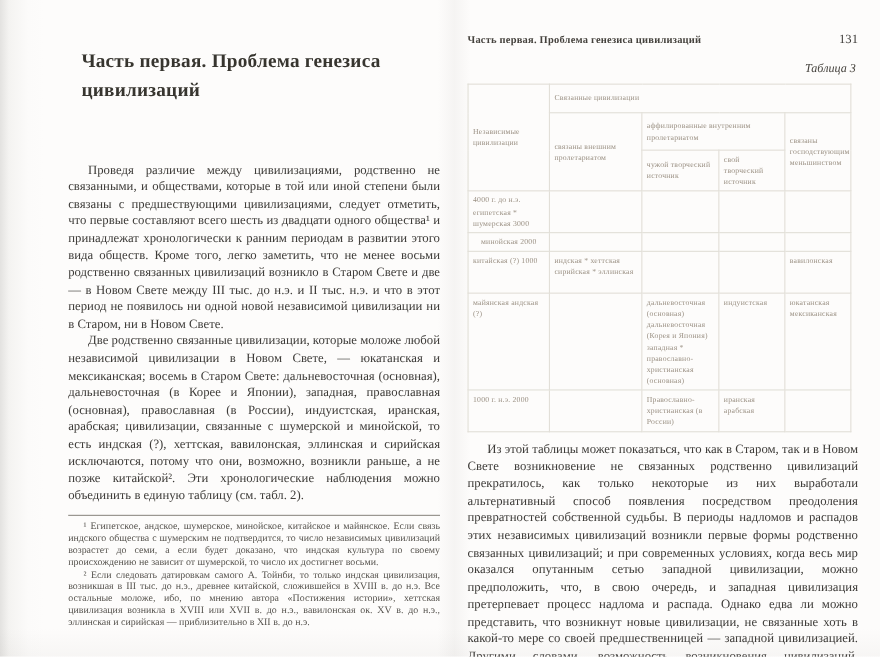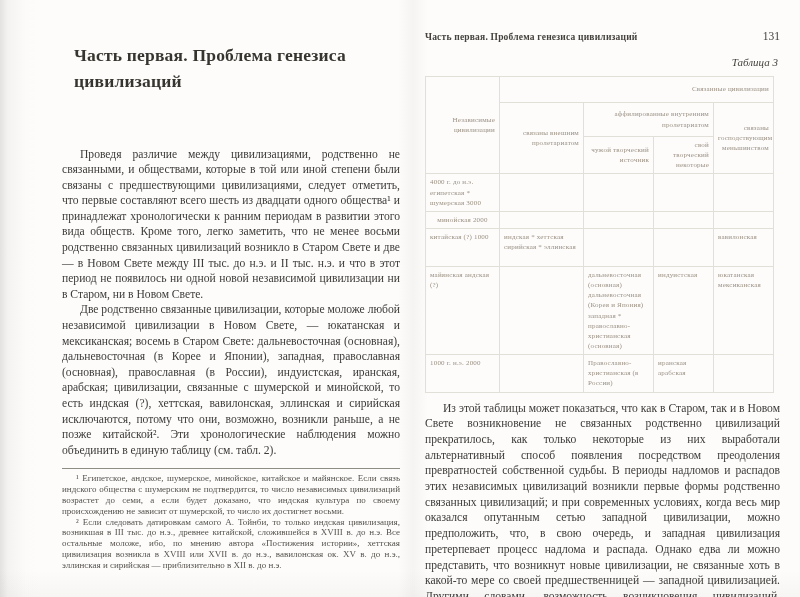--- a/index.html
+++ b/index.html
@@ -54,21 +54,21 @@
   }
   table.civ-table {
     margin-top: 8px; width: 348px; border-collapse: collapse; table-layout: fixed;
   }
   table.civ-table td {
     border: 1px solid #e2dfd8; vertical-align: top;
     font-size: 7px; line-height: 1.45; color: #9a9083;
     padding: 3px 4px; letter-spacing: 0.2px;
     overflow: hidden;
   }
-  table.civ-table td.hd { text-align: right; vertical-align: middle; }
+  table.civ-table td.hd { text-align: left; vertical-align: middle; }
   tr.hrow-a td { height: 26px; }
   tr.hrow-b td { height: 34px; }
   tr.hrow-c td { height: 24px; }
   tr.brow-1 td { height: 32px; }
   tr.brow-2 td { height: 14px; text-align: center; }
   tr.brow-3 td { height: 38px; }
   tr.brow-4 td { height: 76px; }
   tr.brow-5 td { height: 36px; }
 
   .rp-body { margin-top: 8px; }
@@ -116,21 +116,21 @@
         <td class="hd" rowspan="3">Независимые цивилизации</td>
         <td class="hd" colspan="4">Связанные цивилизации</td>
       </tr>
       <tr class="hrow-b">
         <td class="hd" rowspan="2">связаны внешним пролетариатом</td>
         <td class="hd" colspan="2">аффилированные внутренним пролетариатом</td>
         <td class="hd" rowspan="2">связаны господствующим меньшинством</td>
       </tr>
       <tr class="hrow-c">
         <td class="hd">чужой творческий источник</td>
-        <td class="hd">свой творческий некоторые</td>
+        <td class="hd">свой творческий источник</td>
       </tr>
       <tr class="brow-1">
         <td>4000 г. до н.э. египетская * шумерская 3000</td>
         <td></td>
         <td></td>
         <td></td>
         <td></td>
       </tr>
       <tr class="brow-2">
         <td>минойская 2000</td>

